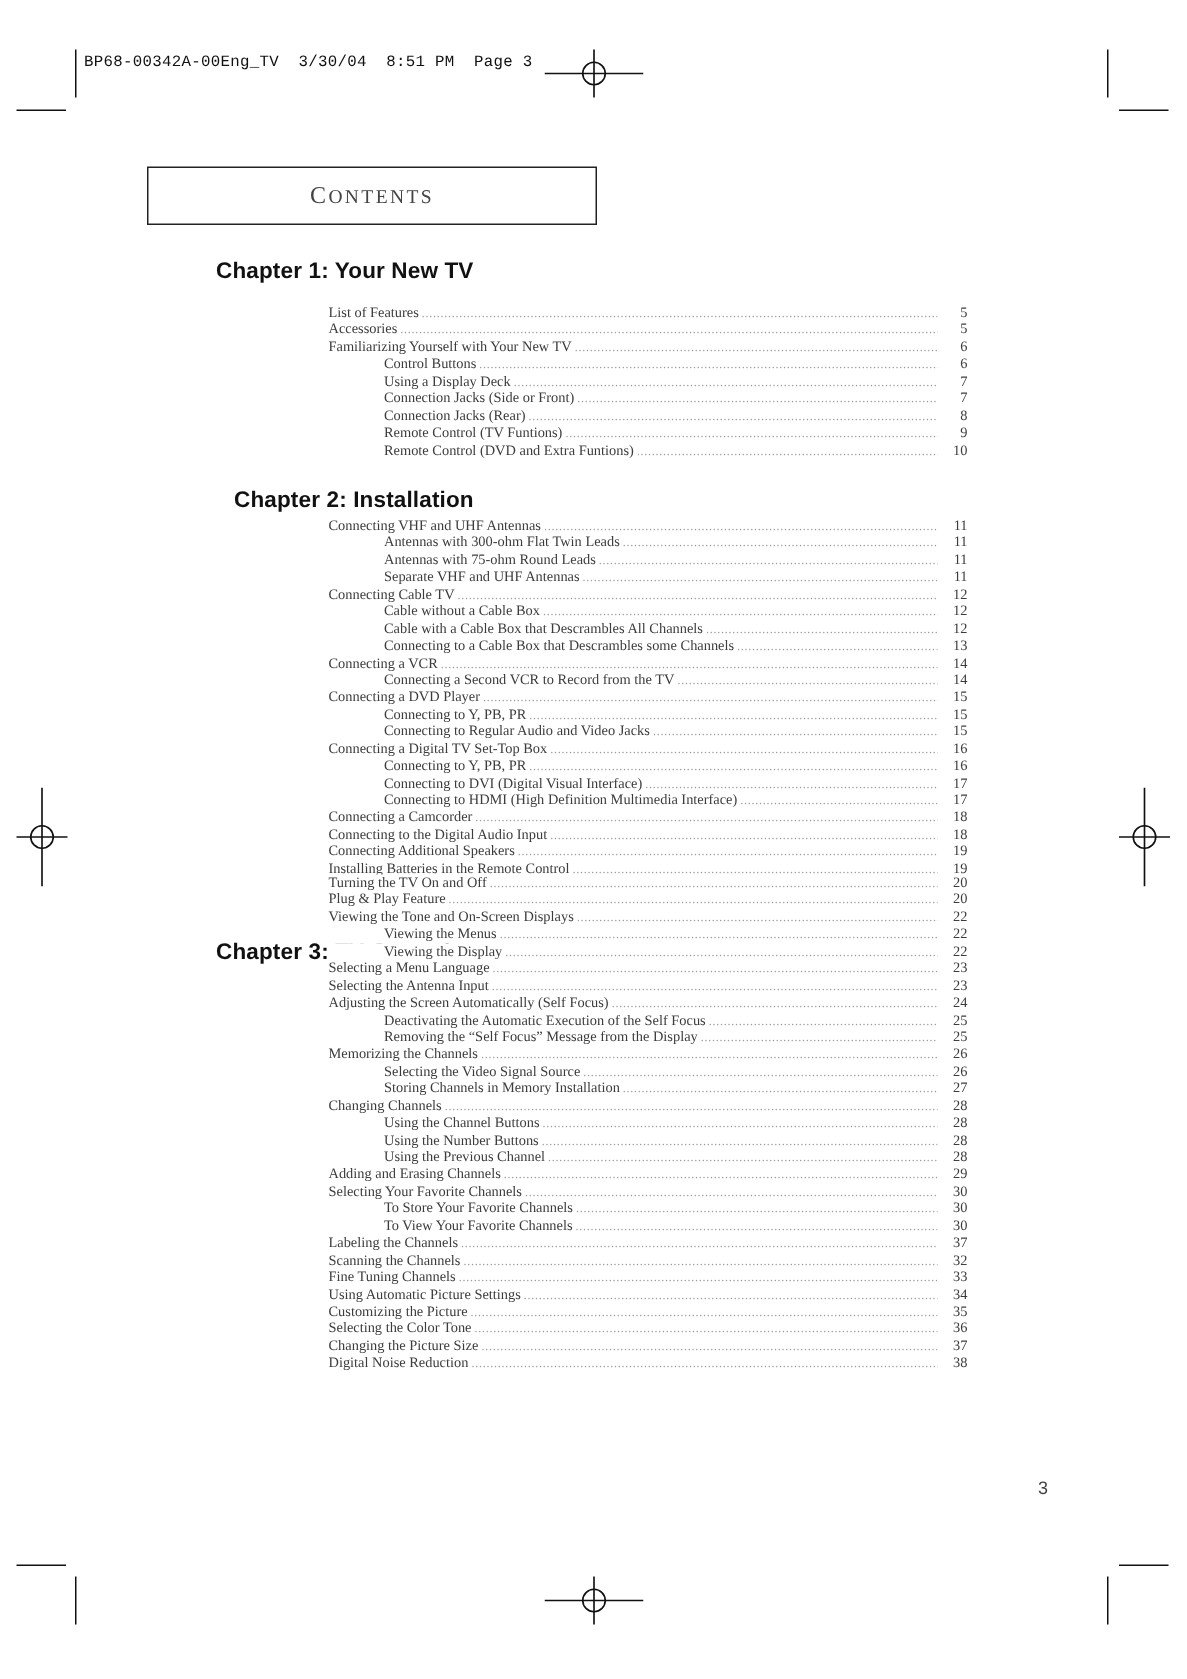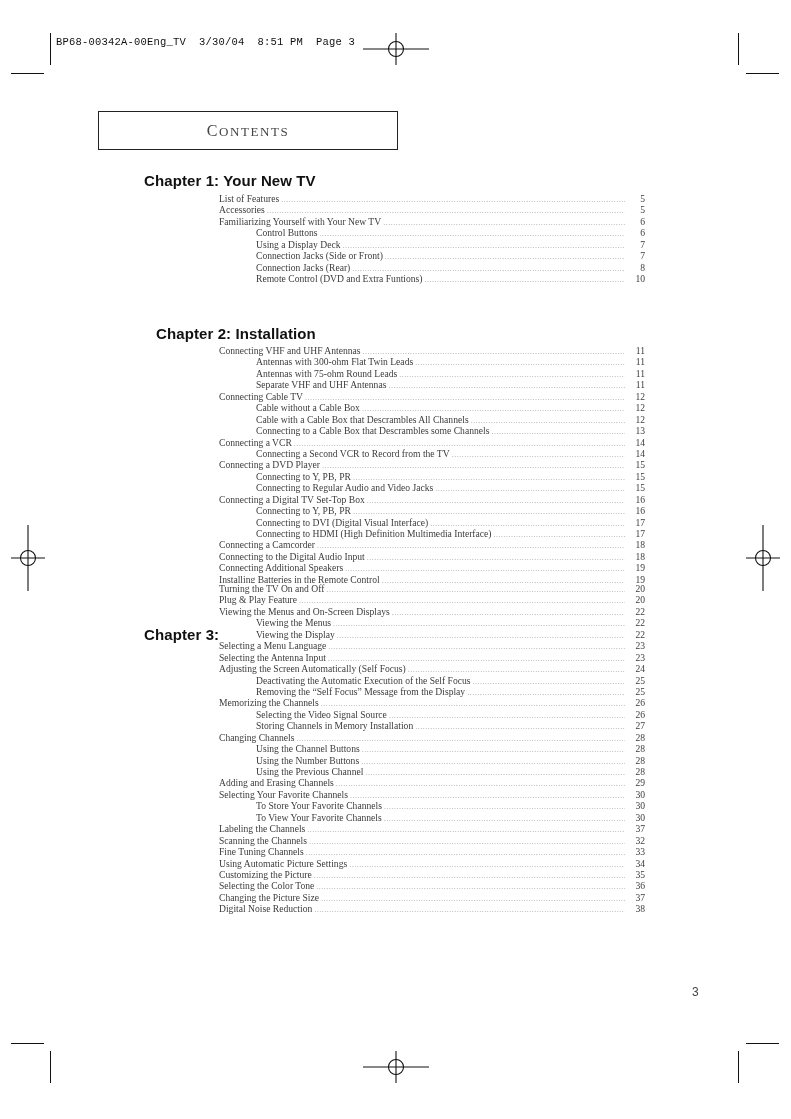--- a/index.html
+++ b/index.html
@@ -53,21 +53,21 @@
   <line x1="1" y1="33" x2="35" y2="33" stroke="#111" stroke-width="1.1"></line>
   <line x1="18" y1="0" x2="18" y2="66" stroke="#111" stroke-width="1.1"></line>
   <circle cx="18" cy="33" r="7.5" fill="none" stroke="#111" stroke-width="1.1"></circle>
 </svg>
 
 <div class="title-box">
   <span><span class="big">C</span><span>ONTENTS</span></span>
 </div>
 
 <div class="chapter" style="top:172px;">Chapter 1: Your New TV</div>
-<div class="entries" style="top:193px;">
+<div class="entries" style="top:203px;">
     <div class="row">
       <span class="label">List of Features</span>
       <span class="leader"></span>
       <span class="page">5</span>
     </div>
     <div class="row">
       <span class="label">Accessories</span>
       <span class="leader"></span>
       <span class="page">5</span>
     </div>
@@ -88,20 +88,25 @@
     </div>
     <div class="row sub">
       <span class="label">Connection Jacks (Side or Front)</span>
       <span class="leader"></span>
       <span class="page">7</span>
     </div>
     <div class="row sub">
       <span class="label">Connection Jacks (Rear)</span>
       <span class="leader"></span>
       <span class="page">8</span>
+    </div>
+    <div class="row sub">
+      <span class="label">Remote Control (TV Funtions)</span>
+      <span class="leader"></span>
+      <span class="page">9</span>
     </div>
     <div class="row sub">
       <span class="label">Remote Control (DVD and Extra Funtions)</span>
       <span class="leader"></span>
       <span class="page">10</span>
     </div>
   </div>
 
 <div class="chapter" style="top:325px;margin-left:12px;">Chapter 2: Installation</div>
 <div class="entries" style="top:345px;">
@@ -218,21 +223,21 @@
       <span class="label">Turning the TV On and Off</span>
       <span class="leader"></span>
       <span class="page">20</span>
     </div>
     <div class="row">
       <span class="label">Plug &amp; Play Feature</span>
       <span class="leader"></span>
       <span class="page">20</span>
     </div>
     <div class="row">
-      <span class="label">Viewing the Menus and On-Screen Displays</span>
+      <span class="label">Viewing the Tone and On-Screen Displays</span>
       <span class="leader"></span>
       <span class="page">22</span>
     </div>
     <div class="row sub">
       <span class="label">Viewing the Menus</span>
       <span class="leader"></span>
       <span class="page">22</span>
     </div>
     <div class="row sub">
       <span class="label">Viewing the Display</span>

